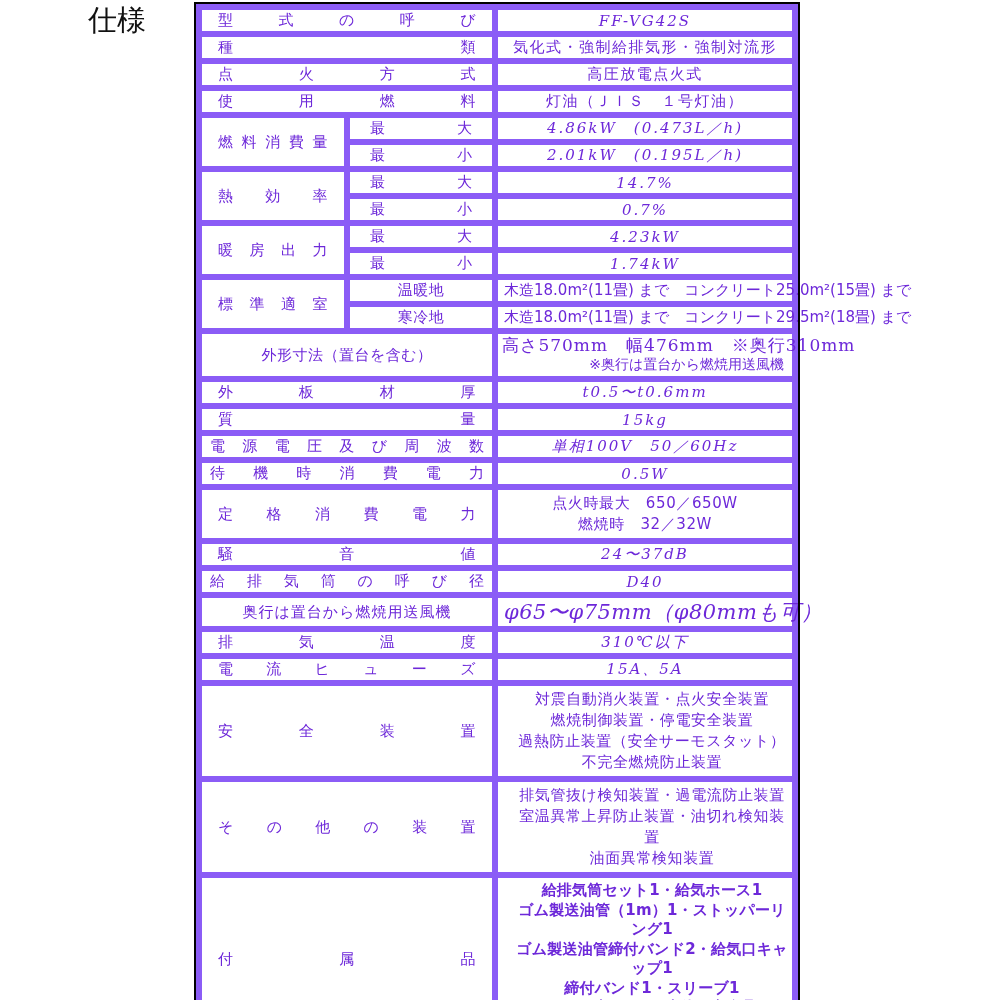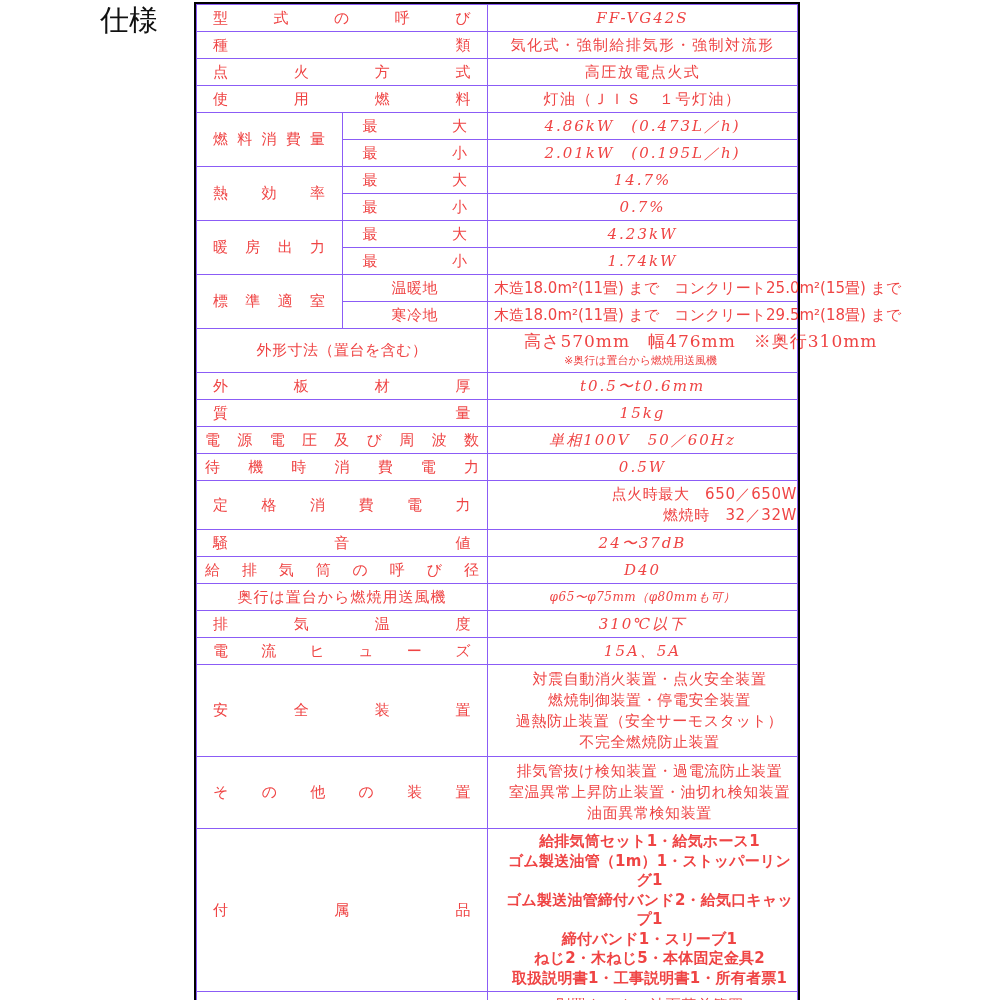--- a/index.html
+++ b/index.html
@@ -11,42 +11,42 @@
     width: 1000px;
     height: 1000px;
     position: relative;
     font-family: "DejaVu Sans", "Liberation Sans", sans-serif;
     color: #000000;
     overflow: hidden;
   }
 
   #page-title {
     position: absolute;
-    left: 100px;
+    left: 88px;
     top: 6px;
     font-size: 29px;
     line-height: 1;
     letter-spacing: 0px;
     color: #111;
   }
 
   #spec-table {
     position: absolute;
     left: 196px;
     top: 4px;
     width: 602px;
     border-collapse: collapse;
     table-layout: fixed;
   }
   #spec-table td {
-    border: 1px solid #8b5cf6;
+    border: 6px solid #8b5cf6;
     padding: 0;
     vertical-align: middle;
     font-size: 15px;
-    color: #ef4444;
+    color: #6d28d9;
   }
   
   #spec-table {
     outline: 2px solid #000;
     outline-offset: 0px;
   }
 
   
   .lbl {
     width: 258px;
@@ -105,31 +105,30 @@
     letter-spacing: 1.5px;
     font-size: 16px;
   }
 
   .r {            
     height: 27px;
   }
 
   .note {
     display: block;
-    text-align: center;
-    font-size: 11px;
+    text-align: right;
+    font-size: 14px;
     letter-spacing: 0px;
     margin-top: -1px;
     padding-right: 4px;
   }
   .big {
     font-family: "DejaVu Serif", "Liberation Serif", serif;
     font-size: 17px;
     letter-spacing: 1px;
-    margin-left: 32px;
   }
   .multi {
     line-height: 21px;
     font-size: 15.5px;
     letter-spacing: 0.6px;
     text-align: center;
     padding: 3px 0 3px 14px !important;
     white-space: pre-line;
   }
   .multi.acc {
@@ -234,37 +233,37 @@
       <td class="val mono">単相100V　50／60Hz</td>
     </tr>
 
     <tr class="r">
       <td class="lbl tight" colspan="2">待 機 時 消 費 電 力</td>
       <td class="val mono">0.5W</td>
     </tr>
 
     <tr style="height:48px">
       <td class="lbl" colspan="2">定 格 消 費 電 力</td>
-      <td class="val multi" style="text-align:right;padding-left:0 !important">点火時最大　650／650W
+      <td class="val multi" style="text-align:center;padding-left:0 !important">点火時最大　650／650W
 燃焼時　32／32W</td>
     </tr>
 
     <tr class="r">
       <td class="lbl" colspan="2">騒 音 値</td>
       <td class="val mono">24〜37dB</td>
     </tr>
 
     <tr class="r">
       <td class="lbl tight" colspan="2">給 排 気 筒 の 呼 び 径</td>
       <td class="val mono">D40</td>
     </tr>
 
     <tr class="r">
       <td class="lbl tight nojust" colspan="2" style="letter-spacing:1px">奥行は置台から燃焼用送風機</td>
-      <td class="val mono" style="font-size:12px;letter-spacing:0.5px">φ65〜φ75mm（φ80mmも可）</td>
+      <td class="val mono" style="font-size:21px;letter-spacing:0.5px">φ65〜φ75mm（φ80mmも可）</td>
     </tr>
 
     <tr class="r">
       <td class="lbl" colspan="2">排 気 温 度</td>
       <td class="val mono">310℃以下</td>
     </tr>
 
     <tr class="r">
       <td class="lbl" colspan="2">電 流 ヒ ュ ー ズ</td>
       <td class="val mono">15A、5A</td>

